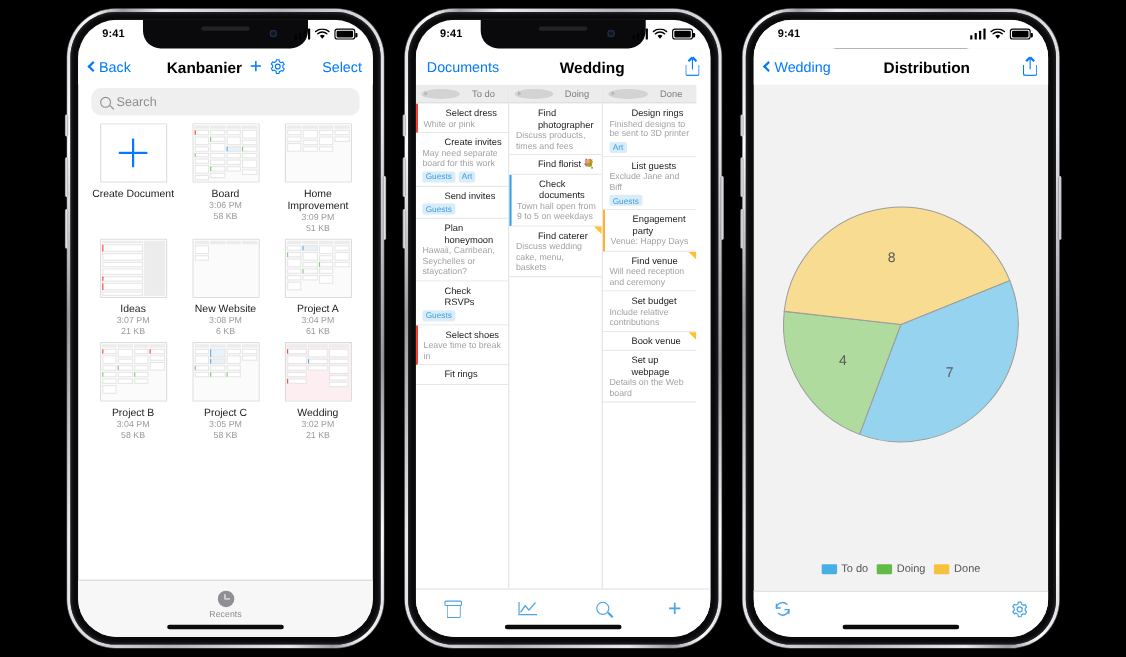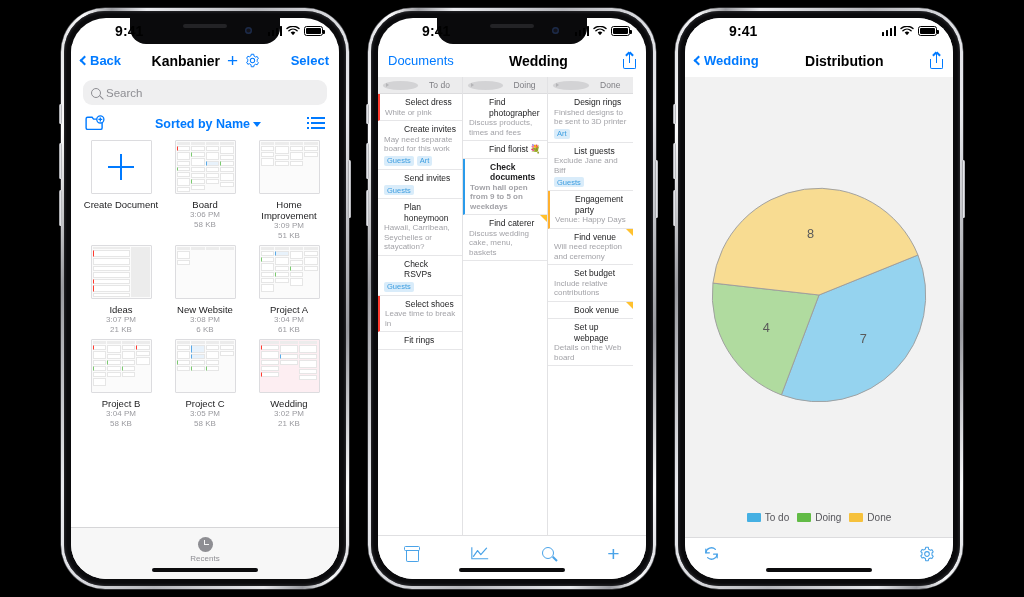--- a/index.html
+++ b/index.html
@@ -61,37 +61,37 @@
     position:absolute; bottom:7px; left:50%; transform:translateX(-50%);
     width:106px; height:4px; border-radius:3px; background:#0b0b0d; z-index:25;
   }
 
   
   .statusbar {
     position:relative; height:26px; display:flex; align-items:center;
     justify-content:space-between; padding:0 16px 0 22px;
     font-size:11px; font-weight:bold; color:#000; z-index:31;
   }
-  .sb-time { letter-spacing:0.1px; font-size:14px;margin-left:22px; }
+  .sb-time { letter-spacing:0.1px; font-size:10px; }
   .sb-right { display:flex; align-items:center; gap:4px; }
   .bars { display:flex; align-items:flex-end; gap:1.5px; height:9px; }
   .bars i { width:2.5px; background:#000; border-radius:0.5px; display:block; }
   .bars i:nth-child(1){height:3.5px}.bars i:nth-child(2){height:5.5px}
   .bars i:nth-child(3){height:7.5px}.bars i:nth-child(4){height:9.5px}
   .batt { width:19px; height:9.5px; border:1.2px solid #000; border-radius:2.6px; padding:1px; position:relative; }
   .batt::after{content:"";position:absolute;right:-3px;top:3px;width:1.6px;height:3.5px;background:#000;border-radius:0 1px 1px 0;}
   .batt i { display:block; width:100%; height:100%; background:#000; border-radius:1px; }
 
   
   .navbar {
     height:33px; display:flex; align-items:center; padding:0 10px;
     background:#fff; font-size:13px;
   }
   .nav-title { font-weight:bold; font-size:14px; color:#000; }
-  .blue { color:#007aff;font-weight:bold; }
+  .blue { color:#007aff; }
   .chev { display:inline-block; width:7px; height:7px; border-left:2px solid #007aff;
           border-bottom:2px solid #007aff; transform:rotate(45deg); margin-right:2px; }
 
   
   .p1-body { background:#fff; height:100%; display:flex; flex-direction:column; }
   .p1-nav { justify-content:space-between; }
   .p1-nav-left { display:flex; align-items:center; font-size:13px; }
   .p1-nav-mid { display:flex; align-items:center; gap:7px; }
   .plus-ic { font-size:19px; color:#007aff; line-height:1; font-weight:300; }
   .gear-ic { width:15px; height:15px; }
@@ -257,35 +257,20 @@
             <div class="blue" style="font-size:13px">Select</div>
           </div>
 
           <div class="searchwrap">
             <div class="searchbox">
               <span class="mag"></span>
               <span>Search</span>
             </div>
           </div>
 
-          <div class="sortbar">
-            <svg width="20" height="16" viewBox="0 0 22 18">
-              <path d="M1 4.2A1.7 1.7 0 0 1 2.7 2.5h5L9.4 4.6h8A1.7 1.7 0 0 1 19 6.3v8.2a1.7 1.7 0 0 1-1.7 1.7H2.7A1.7 1.7 0 0 1 1 14.5z" fill="none" stroke="#007aff" stroke-width="1.6"></path>
-              <circle cx="17" cy="5" r="4" fill="#fff" stroke="#007aff" stroke-width="1.5"></circle>
-              <path d="M17 2.8v4.4M14.8 5h4.4" stroke="#007aff" stroke-width="1.5"></path>
-            </svg>
-            <div>
-              <span class="sorttxt">Sorted by Name</span><span class="caret-dn"></span>
-            </div>
-            <div class="list-ic">
-                <b></b>
-                <b></b>
-                <b></b>
-              </div>
-          </div>
 
           <div class="grid">
 
             <div class="cell">
               <div class="thumb new"></div>
               <div class="cname">Create Document</div>
             </div>
 
             <div class="cell">
               <div class="thumb">

